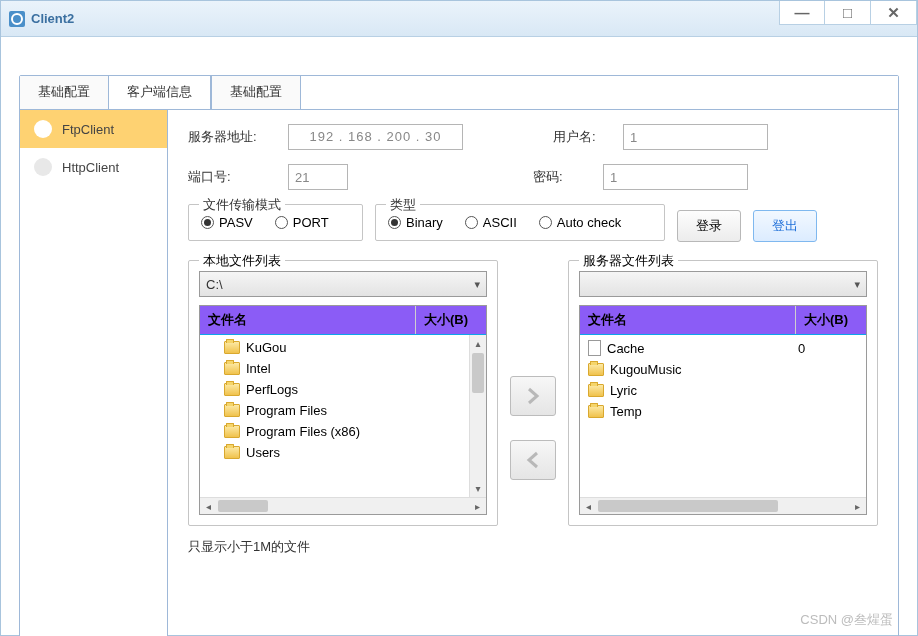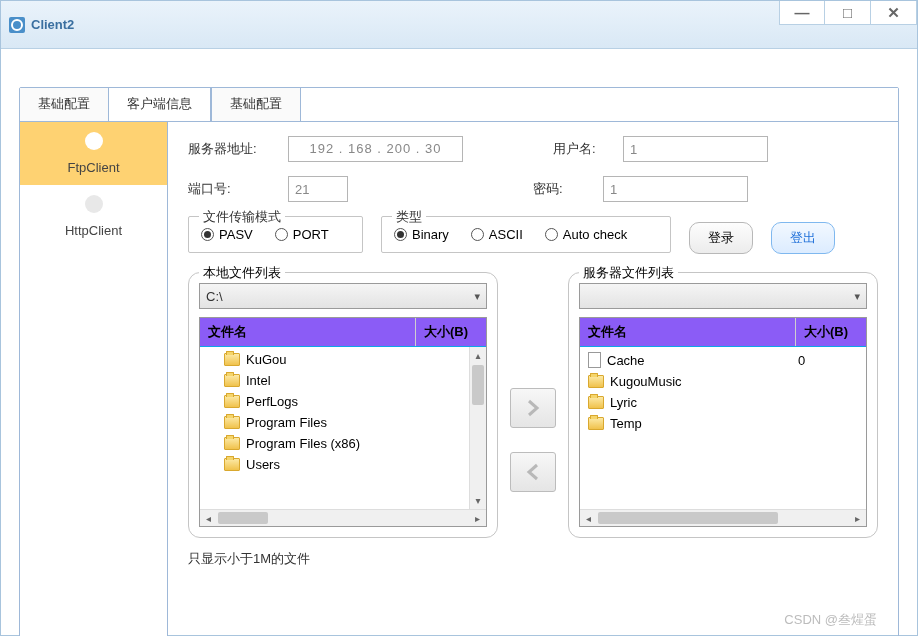--- a/index.html
+++ b/index.html
@@ -1,61 +1,61 @@
 <!DOCTYPE html>
 <html><head>
 <meta charset="utf-8">
 <style>
 * { box-sizing: border-box; margin: 0; padding: 0; font-family: "Microsoft YaHei", Arial, sans-serif; font-size: 13px; }
 body { background: #fff; }
 .window { width: 918px; height: 636px; border: 1px solid #a8c4dd; position: relative; background: #fff; }
-.titlebar { height: 48px; background: linear-gradient(#eaf3fb,#d9e8f5); border-bottom: 1px solid #b8d0e4; display: flex; align-items: center; padding-left: 8px; color: #3a6fa0; font-weight: bold; }
+.titlebar { height: 36px; background: linear-gradient(#eaf3fb,#d9e8f5); border-bottom: 1px solid #b8d0e4; display: flex; align-items: center; padding-left: 8px; color: #3a6fa0; font-weight: bold; }
 .titlebar .app-icon { width: 16px; height: 16px; margin-right: 6px; background:#4a8fc9; border-radius:2px; position:relative; }
 .titlebar .app-icon::after{content:"";position:absolute;width:8px;height:8px;border:2px solid #fff;border-radius:50%;top:2px;left:2px;}
 .winbtns { position: absolute; right: 0; top: 0; display: flex; }
 .winbtn { width: 46px; height: 24px; border: 1px solid #b8d0e4; border-top: none; background: #fff; color: #666; display: flex; align-items: center; justify-content: center; font-size: 15px; cursor: default; }
 .winbtn + .winbtn { border-left: none; }
 
 .content { padding: 14px 18px; margin-top: 24px; }
 .outer-panel { border: 1px solid #9eb8d8; border-radius: 2px; height: 568px; }
 .tabs-row { display: flex; border-bottom: 1px solid #9eb8d8; background:#fff; }
 .tab { padding: 7px 18px; border-right: 1px solid #9eb8d8; color:#333; cursor:default; background:#fafafa;}
 .tab.active { background:#fff; font-weight:normal; }
 .tab-divider { border-left:1px solid #9eb8d8; width:0; }
 .tabs-row { height:34px; }
 .main-area { display:flex; height: calc(100% - 34px); }
 
 .sidebar { width: 175px; border-right:1px solid #9eb8d8; background:#fff; }
-.side-item { display:flex; align-items:center; padding:10px 14px; gap:10px; color:#444; cursor:default;flex-direction:column;}
+.side-item { display:flex; align-items:center; padding:10px 14px; gap:10px; color:#444; cursor:default;}
 .side-item.selected { background:#fed272; }
 .side-dot { width:18px; height:18px; border-radius:50%; background:#e8e8e8; }
 .side-item.selected .side-dot { background:#fff; }
 
 .page { flex:1; padding:14px 20px 10px 20px; position:relative; }
 .form-row { display:flex; align-items:center; margin-bottom:14px; }
 .form-label { width:100px; color:#333; }
 .form-label2 { width:70px; color:#333; margin-left:10px;}
 .ip-box { width:175px; height:26px; border:1px solid #b5b5b5; background:#fff; color:#888; text-align:center; line-height:24px; letter-spacing:1px;}
 .text-input { width:145px; height:26px; border:1px solid #b5b5b5; padding:0 6px; color:#888; background:#fff;}
 .small-input { width:60px; }
 
 .fieldset { border:1px solid #c5c5c5; border-radius:2px; padding:10px 12px 10px 12px; position:relative; }
 .fieldset .legend { position:absolute; top:-9px; left:10px; background:#fff; padding:0 4px; color:#333; }
 .radio-row { display:flex; gap:22px; align-items:center; }
 .radio { display:flex; align-items:center; gap:5px; cursor:default;}
 .radio-circle { width:13px; height:13px; border:1px solid #555; border-radius:50%; display:flex; align-items:center; justify-content:center;}
 .radio-circle.checked::after { content:""; width:7px; height:7px; background:#333; border-radius:50%; }
 
-.middle-row { display:flex; gap:18px; align-items:flex-start; }
-.btn { height:32px; padding:0 18px; border:1px solid #b8b8b8; background:linear-gradient(#fdfdfd,#ececec); border-radius:10px; cursor:default; display:flex; align-items:center;}
+.middle-row { display:flex; gap:12px; align-items:flex-start; }
+.btn { height:32px; padding:0 18px; border:1px solid #b8b8b8; background:linear-gradient(#fdfdfd,#ececec); border-radius:3px; cursor:default; display:flex; align-items:center;}
 .btn.blue { color:#1e6fd9; border:1px solid #7fb8ef; background:linear-gradient(#f2f8ff,#dcecff);}
 .btn-col { display:flex; flex-direction:column; gap:10px; margin-top:6px;}
 
 .file-area { display:flex; gap:12px; margin-top:18px; }
-.file-panel { border:1px solid #c5c5c5; border-radius:12px; padding:10px; width:310px; position:relative;}
+.file-panel { border:1px solid #c5c5c5; border-radius:2px; padding:10px; width:310px; position:relative;}
 .file-panel .legend { position:absolute; top:-9px; left:10px; background:#fff; padding:0 4px; }
 .combo { width:100%; height:26px; border:1px solid #9a9a9a; background:linear-gradient(#f5f5f5,#e3e3e3); display:flex; align-items:center; justify-content:space-between; padding:0 6px; margin-bottom:8px; color:#333;}
 .combo .arrow { font-size:11px; color:#555;}
 .filelist-box { border:1px solid #9a9a9a; height:210px; display:flex; flex-direction:column; }
 .filelist-header { display:flex; border-bottom:1px solid #0ea5e9; background:#8b5cf6;font-weight:bold; }
 .fh-col { padding:5px 8px; border-right:1px solid #cfcfcf; font-size:13px;}
 .fh-name { flex:1; }
 .fh-size { width:70px; border-right:none;}
 .filelist-body { flex:1; overflow:hidden; position:relative; padding:2px 0;}
 .file-row { display:flex; align-items:center; padding:3px 8px; gap:6px; font-size:13px;}
@@ -69,21 +69,21 @@
 .scroll-h { height:17px; background:#f0f0f0; border-top:1px solid #ddd; display:flex; align-items:center; position:relative;}
 .scroll-h .left,.scroll-h .right{width:17px;height:17px;display:flex;align-items:center;justify-content:center;font-size:10px;color:#666;}
 .scroll-h .right{position:absolute;right:0;}
 .scroll-h .thumb{position:absolute;left:18px;width:50px;top:2px;bottom:2px;background:#c9c9c9;border-radius:2px;}
 
 .transfer-btns { display:flex; flex-direction:column; gap:24px; align-items:center; justify-content:center; padding-top:70px;}
 .arrow-btn { width:46px; height:40px; background:linear-gradient(#f7f7f7,#e5e5e5); border:1px solid #bcbcbc; border-radius:3px; display:flex; align-items:center; justify-content:center;}
 .arrow-btn svg { width:20px; height:20px; }
 
 .footer-note { margin-top:12px; color:#333; }
-.watermark { position:absolute; right:40px; bottom:6px; color:#bcbcbc; font-size:13px;}
+.watermark { position:absolute; right:24px; bottom:6px; color:#bcbcbc; font-size:13px;}
 </style>
 </head>
 <body>
 
 <div class="window">
   <div class="titlebar">
     <div class="app-icon"></div>
     <span>Client2</span>
     <div class="winbtns">
       <div class="winbtn">—</div>

